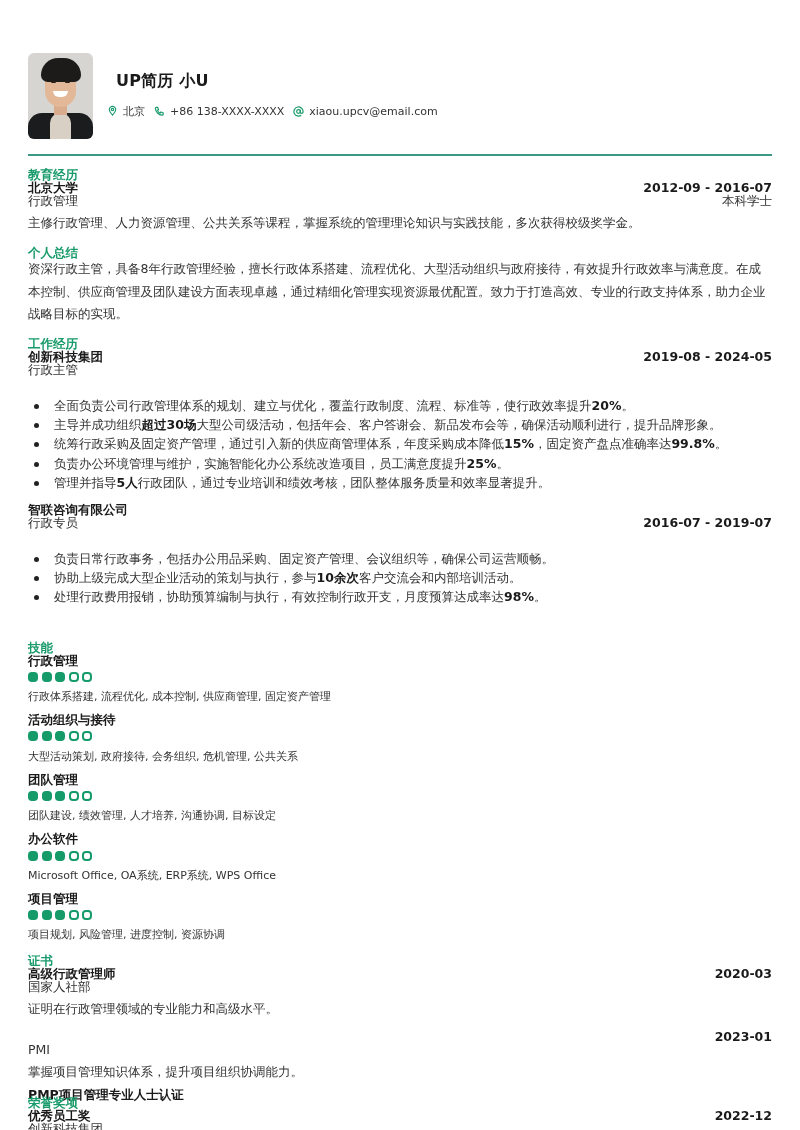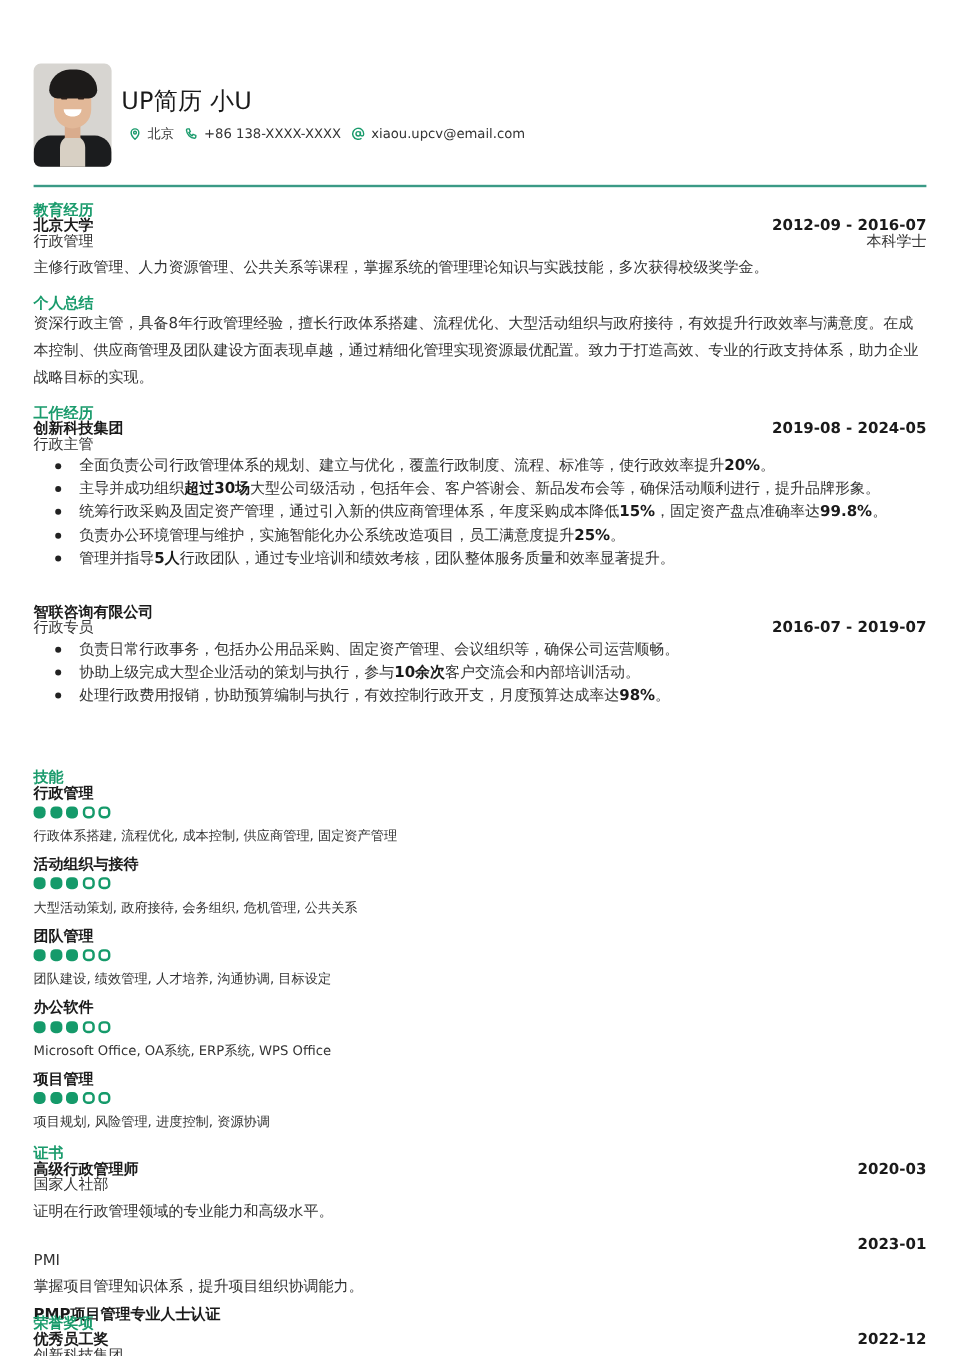--- a/index.html
+++ b/index.html
@@ -12,37 +12,37 @@
   .photo { position: absolute; left: 0; top: 0; width: 65px; height: 86px; border-radius: 6px; overflow: hidden; background: #d7d5d1; }
   .photo .hair { position: absolute; left: 13px; top: 5px; width: 40px; height: 24px; background: #1d1b1a; border-radius: 20px 20px 8px 8px; }
   .photo .face { position: absolute; left: 17px; top: 14px; width: 31px; height: 40px; background: #e2b898; border-radius: 14px 14px 16px 16px; }
   .photo .smile { position: absolute; left: 25px; top: 38px; width: 15px; height: 6px; background: #fff; border-radius: 0 0 8px 8px; }
   .photo .eye { position: absolute; top: 28px; width: 5px; height: 2px; background: #2a1f1a; border-radius: 2px; }
   .photo .eye.l { left: 23px; } .photo .eye.r { left: 37px; }
   .photo .neck { position: absolute; left: 26px; top: 52px; width: 13px; height: 10px; background: #d9ac8d; }
   .photo .jacket { position: absolute; left: 0; top: 60px; width: 65px; height: 30px; background: #1b1c1e; border-radius: 14px 14px 0 0; }
   .photo .shirt { position: absolute; left: 22px; top: 60px; width: 21px; height: 30px; background: #d8d0c4; border-radius: 10px 10px 0 0; }
 
-  .name { position: absolute; left: 73px; top: 18px; font-size: 20px; font-weight: normal; color: #1a1a1a; letter-spacing: 0.2px; }
+  .name { position: absolute; left: 88px; top: 18px; font-size: 16px; font-weight: bold; color: #1a1a1a; letter-spacing: 0.2px; }
   .contacts { position: absolute; left: 78px; top: 51px; display: flex; align-items: center; font-size: 11px; color: #333; white-space: nowrap; }
-  .contact { display: flex; align-items: center; margin-right: 8px; }
+  .contact { display: flex; margin-right: 8px; }
   .contact .ico { width: 12px; height: 12px; margin-right: 5px; display: inline-flex; align-items: center; justify-content: center; }
   .contact svg { width: 11px; height: 11px; }
 
   .divider { position: absolute; left: 0; top: 154px; width: 744px; height: 2px; background: #3a9a86; }
 
   
   .section-title { position: absolute; left: 0; font-size: 12.5px; font-weight: bold; color: #1a9b6c; line-height: 14px; }
   .row-title { position: absolute; left: 0; font-size: 12.5px; font-weight: bold; color: #1a1a1a; line-height: 14px; }
   .row-sub { position: absolute; left: 0; font-size: 12.5px; color: #333; line-height: 14px; }
   .row-date { position: absolute; right: 0; font-size: 12.5px; font-weight: bold; color: #1a1a1a; line-height: 14px; text-align: right; }
   .row-right-sub { position: absolute; right: 0; font-size: 12.5px; color: #333; line-height: 14px; }
   .para { position: absolute; left: 0; width: 744px; font-size: 12.5px; color: #333; line-height: 22px; }
 
-  .bullets { position: absolute; left: 12px; width: 744px; list-style: none; }
+  .bullets { position: absolute; left: 0; width: 744px; list-style: none; margin-top: 18px; }
   .bullets li { position: relative; padding-left: 26px; font-size: 12.5px; color: #333; line-height: 19.2px; height: 19.2px; white-space: nowrap; }
   .bullets li::before { content: ""; position: absolute; left: 6px; top: 8px; width: 5px; height: 5px; border-radius: 50%; background: #222; }
   .bullets b { font-weight: bold; color: #1a1a1a; }
 
   .skill-name { position: absolute; left: 0; font-size: 12.5px; font-weight: bold; color: #1a1a1a; line-height: 14px; }
   .dots { position: absolute; left: 0; display: flex; }
   .dot { width: 10px; height: 10px; border-radius: 4px; margin-right: 3.5px; }
   .dot.on { background: #159a6a; }
   .dot.off { background: #fff; border: 2px solid #159a6a; }
   .skill-desc { position: absolute; left: 0; font-size: 11px; color: #333; line-height: 13px; }

